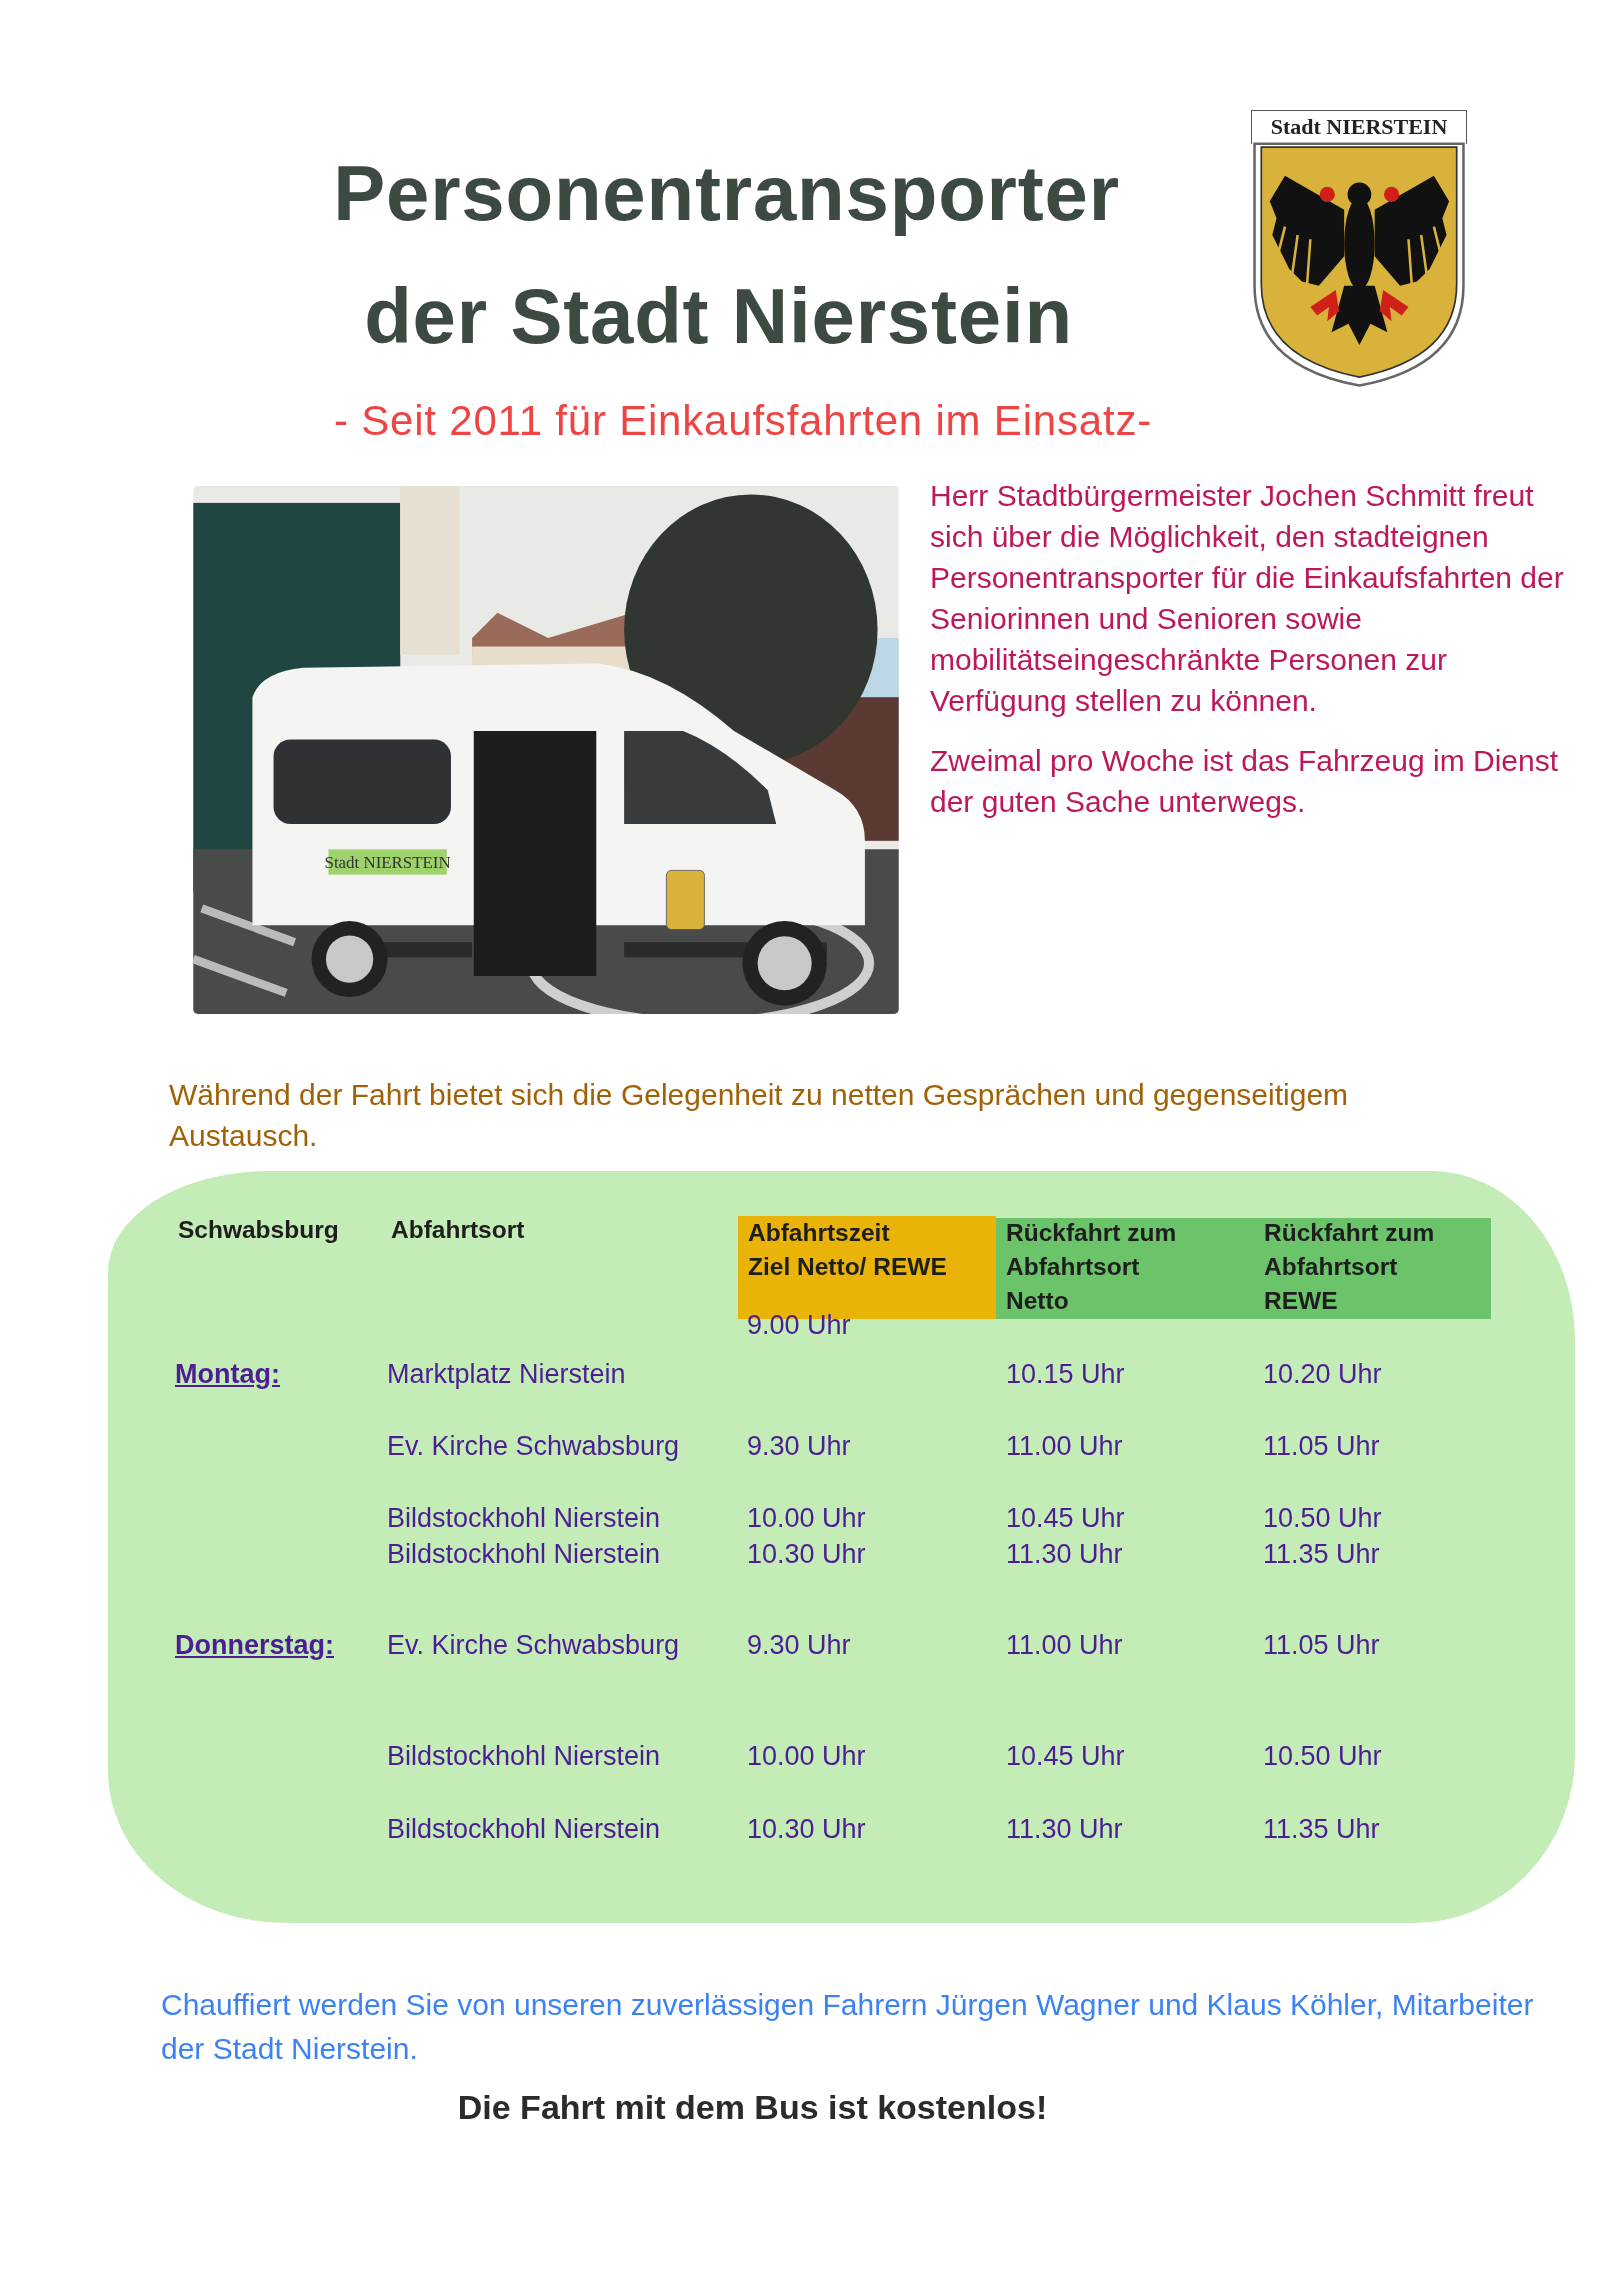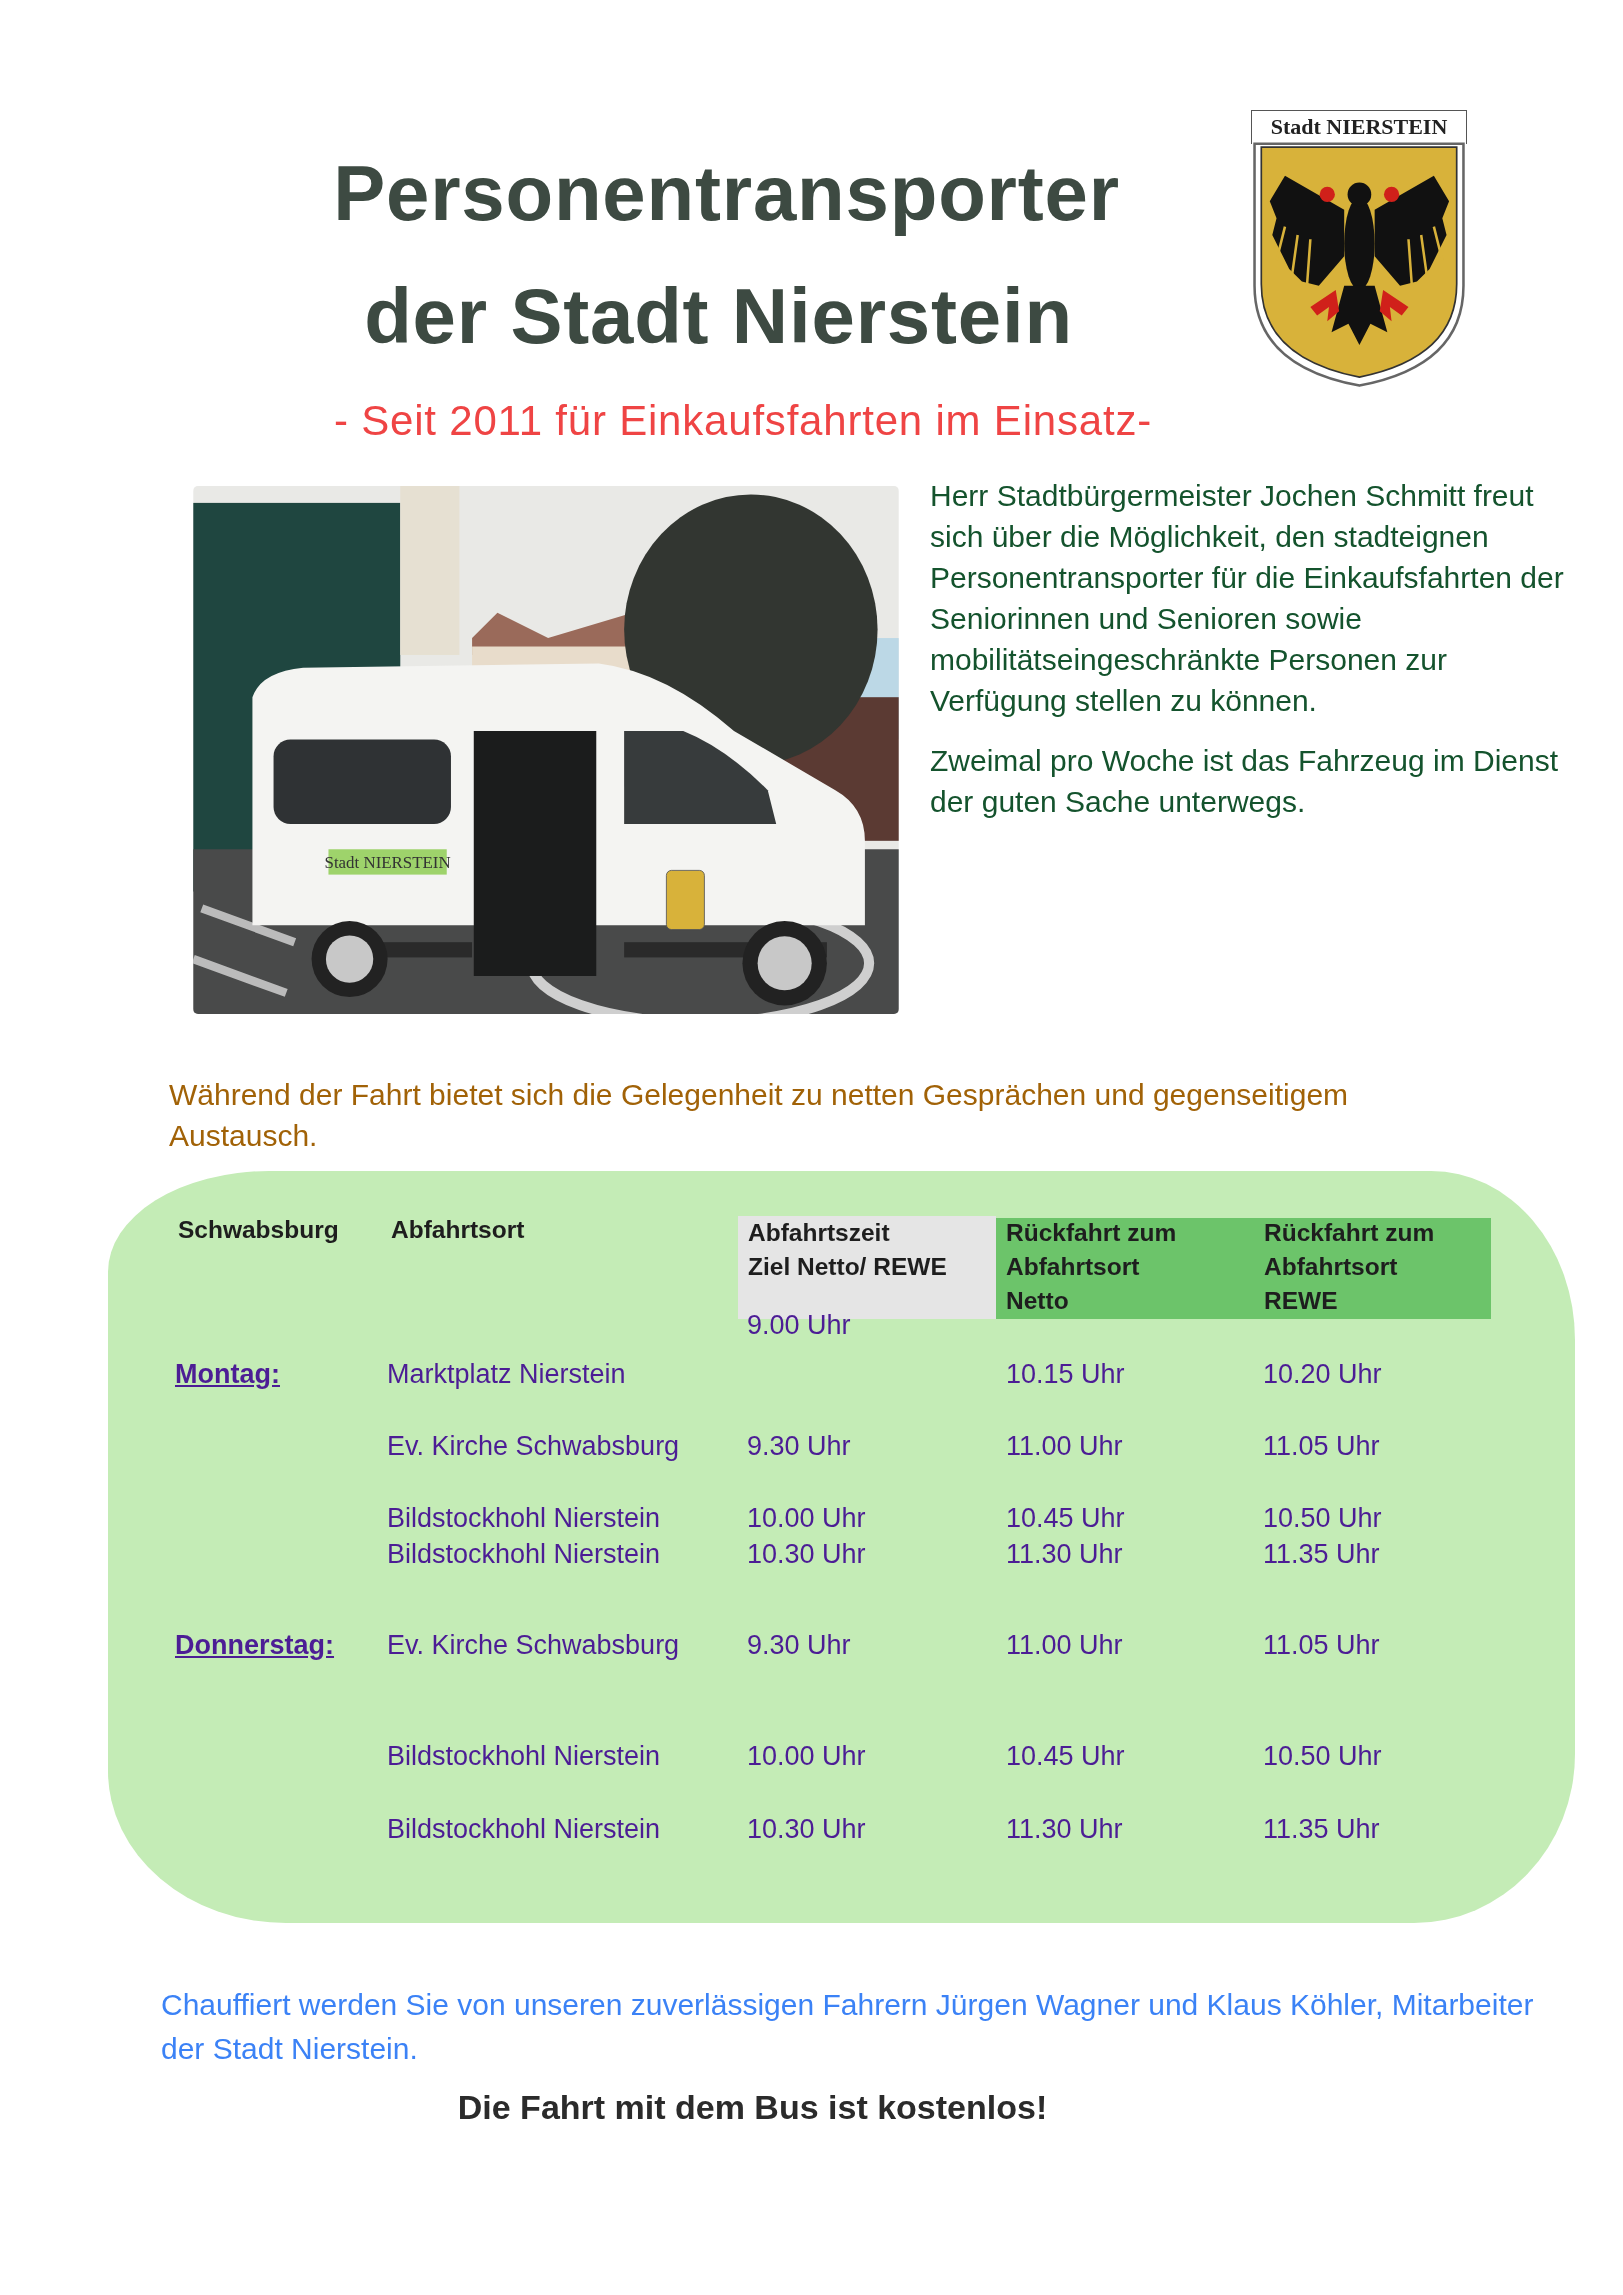--- a/index.html
+++ b/index.html
@@ -9,28 +9,28 @@
   .title { position: absolute; left: 0; width: 1623px; text-align: center; font-weight: bold; color: #3d4a42; letter-spacing: 0.8px; }
   .title-1 { top: 148px; font-size: 78px; left: -85px; }
   .title-2 { top: 271px; font-size: 78px; left: -93px; }
   .subtitle { position: absolute; top: 397px; left: 334px; font-size: 42px; color: #ef4444; letter-spacing: 0.8px; }
 
   .crest { position: absolute; left: 1251px; top: 110px; width: 216px; height: 279px; }
   .crest-label { position: absolute; left: 0; top: 0; width: 216px; height: 34px; border: 1.7px solid #555; border-bottom: none; background: #fff; font-family: "Liberation Serif", serif; font-weight: bold; font-size: 22px; text-align: center; line-height: 32px; color: #222; }
 
   .photo { position: absolute; left: 193px; top: 486px; width: 706px; height: 528px; overflow: hidden; border-radius: 5px; box-shadow: 0 0 15px 8.5px #ffffff inset; }
 
-  .intro { position: absolute; left: 930px; top: 475px; width: 643px; font-size: 30px; line-height: 41px; color: #14532d; }
+  .intro { position: absolute; left: 930px; top: 475px; width: 643px; font-size: 30px; line-height: 41px; color: #be185d; }
   .intro p { margin-bottom: 18.6px; }
 
   .para-wide { position: absolute; left: 169px; top: 1074px; width: 1184px; font-size: 30px; line-height: 41px; color: #a16207; }
 
   .panel { position: absolute; left: 108px; top: 1171px; width: 1467px; height: 752px; background: #c4ecb6; border-radius: 161px 144px 161px 178px / 101px 169px 169px 152px; }
   .th { position: absolute; font-weight: bold; font-size: 24.5px; line-height: 34px; color: #1e1e1e; }
-  .th-yellow { background: #e5e5e5; }
+  .th-yellow { background: #eab308; }
   .th-green { background: #6cc46a; }
   .cell { position: absolute; font-size: 27px; line-height: 34px; color: #4c1d95; white-space: nowrap; }
   .day { font-weight: bold; text-decoration: underline; }
 
   .closing { position: absolute; left: 161px; top: 1983px; width: 1395px; font-size: 30px; line-height: 44px; color: #3b82f6; }
   .free { position: absolute; top: 2088px; left: 0; width: 1623px; text-align: center; font-weight: bold; font-size: 34px; color: #2b2b2b; left: -59px; }
 </style>
 </head>
 <body>
 

